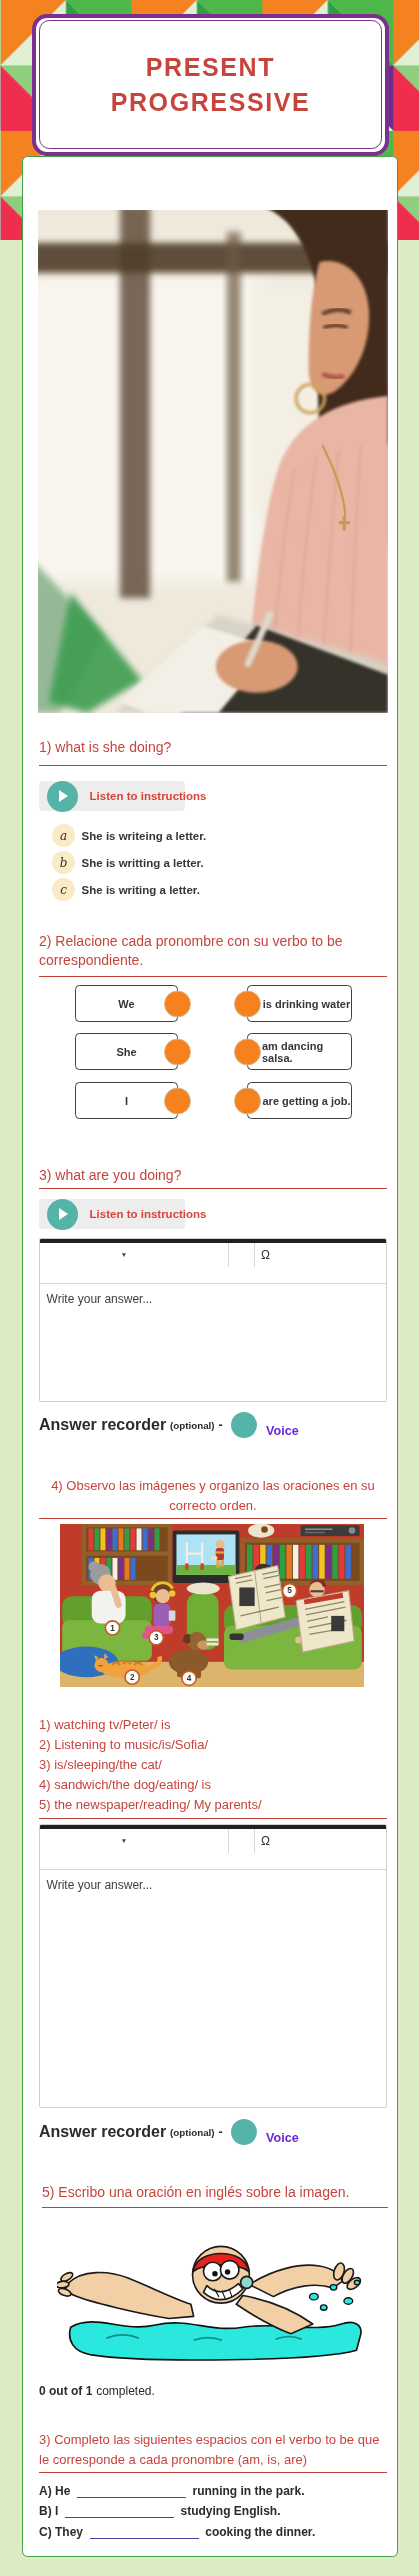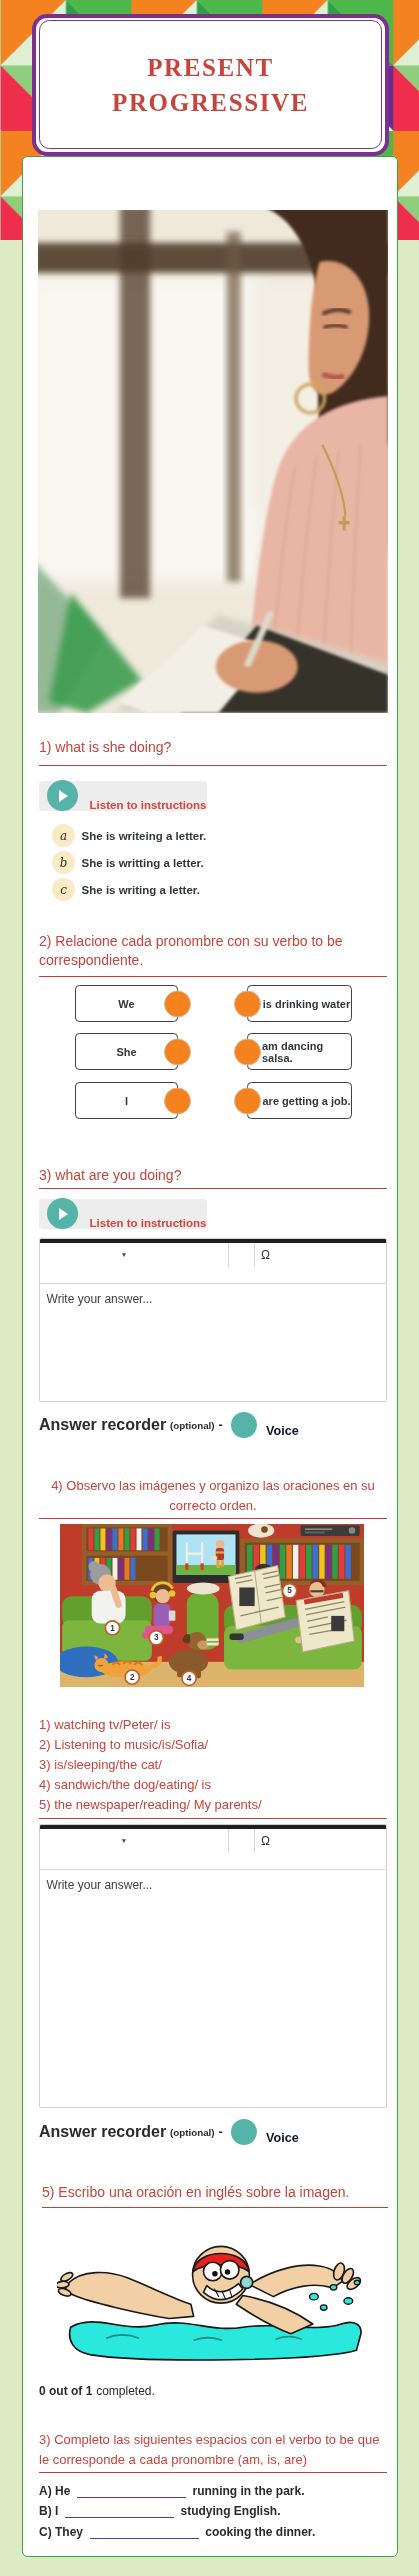--- a/index.html
+++ b/index.html
@@ -13,38 +13,38 @@
     --orange:#f5821f;
     --gray-btn:#ededed;
   }
   html,body{margin:0;padding:0;}
   body{background:var(--page-bg);font-family:"Liberation Sans",sans-serif;}
   .page{position:relative;width:420px;height:2576px;margin:0 auto;overflow:hidden;background:var(--page-bg);}
 
   .pattern{position:absolute;left:0;top:0;width:420px;height:240px;}
 
   .header-card{position:absolute;left:32px;top:13.7px;width:357px;height:142px;box-sizing:border-box;
-    background:#fff;border:4.9px solid var(--purple);border-radius:15.3px;z-index:2;font-family:Liberation Serif, serif;}
+    background:#fff;border:4.9px solid var(--purple);border-radius:15.3px;z-index:2;}
   .header-inner{position:absolute;inset:2.7px;border:1.1px solid var(--purple);border-radius:10.4px;pointer-events:none;}
   .header-title{position:absolute;inset:0;display:flex;align-items:center;justify-content:center;text-align:center;
     color:var(--red);font-size:25px;letter-spacing:1.6px;line-height:35px;font-weight:bold;}
 
   .content-card{position:absolute;left:22px;top:156px;width:376px;height:2401px;box-sizing:border-box;
     background:#fff;border:1.6px solid var(--card-green);border-radius:5.5px;z-index:1;}
 
   .abs{position:absolute;z-index:3;}
 
   .photo{left:38px;top:210px;width:350px;height:503px;display:block;}
 
   .qtitle{left:39px;width:348px;color:var(--red);font-size:14px;line-height:18.6px;
     border-bottom:1.1px solid var(--red-line);box-sizing:border-box;}
   .qtitle.center{text-align:center;}
 
-  .listen{left:39px;width:168px;height:30px;background:var(--gray-btn);border:none;border-radius:3.8px;
-    display:flex;align-items:flex-end;cursor:pointer;padding:0;overflow:visible;}
+  .listen{left:39px;width:146px;height:30px;background:var(--gray-btn);border:none;border-radius:3.8px;
+    display:flex;align-items:center;cursor:pointer;padding:0;overflow:visible;}
   .play-circle{width:31px;height:31px;border-radius:50%;background:var(--teal);margin-left:7.6px;flex:0 0 auto;
     display:flex;align-items:center;justify-content:center;}
   .play-tri{width:0;height:0;border-left:9.8px solid #fff;border-top:6px solid transparent;border-bottom:6px solid transparent;margin-left:2.7px;}
   .listen-label{color:#d9453c;font-size:11.5px;font-weight:bold;margin-left:12px;white-space:nowrap;}
 
   .opt{left:52px;height:23px;display:flex;align-items:center;cursor:pointer;}
   .opt-circle{width:23px;height:23px;border-radius:50%;background:#faeac6;display:flex;align-items:center;justify-content:center;
     font-family:"DejaVu Serif",serif;font-style:italic;font-size:12px;color:#3b2f25;flex:0 0 auto;}
   .opt-text{margin-left:6.6px;color:var(--dark);font-size:11.5px;font-weight:600;}
 
@@ -62,21 +62,21 @@
   .tb-caret{position:absolute;left:82px;top:6.6px;font-size:7.6px;color:#444;cursor:pointer;}
   .tb-sep{position:absolute;top:0;width:0.5px;height:24px;background:#d8d8d8;}
   .tb-omega{position:absolute;left:221px;top:4.4px;font-size:12px;color:#333;cursor:pointer;}
   .editor-body{padding:7.6px 6.6px;color:#404040;font-size:12px;cursor:text;}
 
   .recorder{left:39px;height:26px;display:flex;align-items:center;}
   .rec-label{font-size:16px;font-weight:bold;color:#2b2b2b;}
   .rec-opt{font-size:9.8px;font-weight:bold;color:#2b2b2b;margin-left:3.8px;}
   .rec-dash{font-size:12.6px;font-weight:bold;color:#2b2b2b;margin-left:3.8px;}
   .rec-circle{width:26px;height:26px;border-radius:50%;background:var(--teal);margin-left:8.7px;flex:0 0 auto;cursor:pointer;}
-  .rec-voice{font-size:12.6px;font-weight:bold;color:#0f172a;margin-left:8.7px;margin-top:12px;}
+  .rec-voice{font-size:12.6px;font-weight:bold;color:#6d28d9;margin-left:8.7px;margin-top:12px;}
 
   .cartoon{left:60px;top:1524px;width:304px;height:163px;display:block;}
 
   .sentence-list{left:39px;top:1715px;color:var(--red);font-size:13px;line-height:20px;}
   .red-line{left:39px;width:348px;border-top:1.1px solid var(--red-line);}
 
   .swimmer{left:57px;top:2231px;width:317px;height:134px;display:block;}
 
   .progress{left:39px;top:2384px;font-size:12px;color:#2b2b2b;}
   .progress b{font-weight:bold;}

